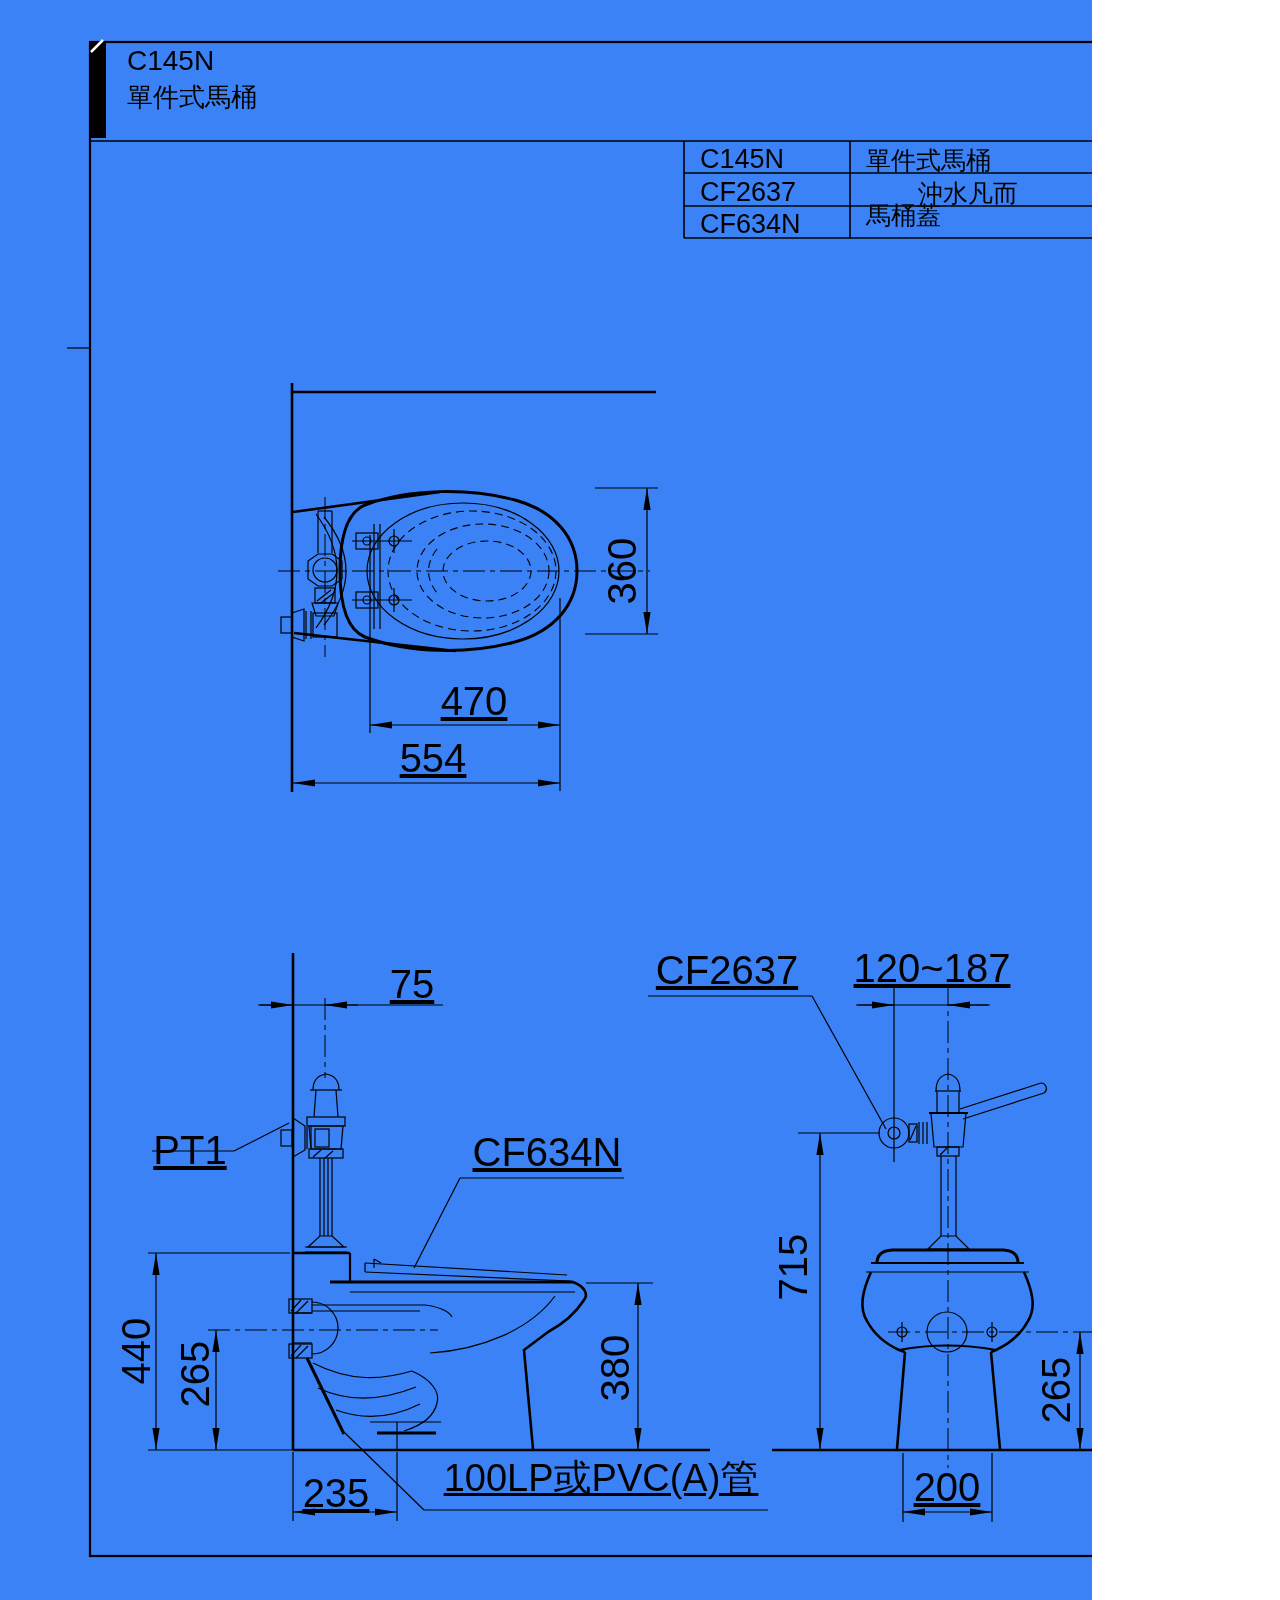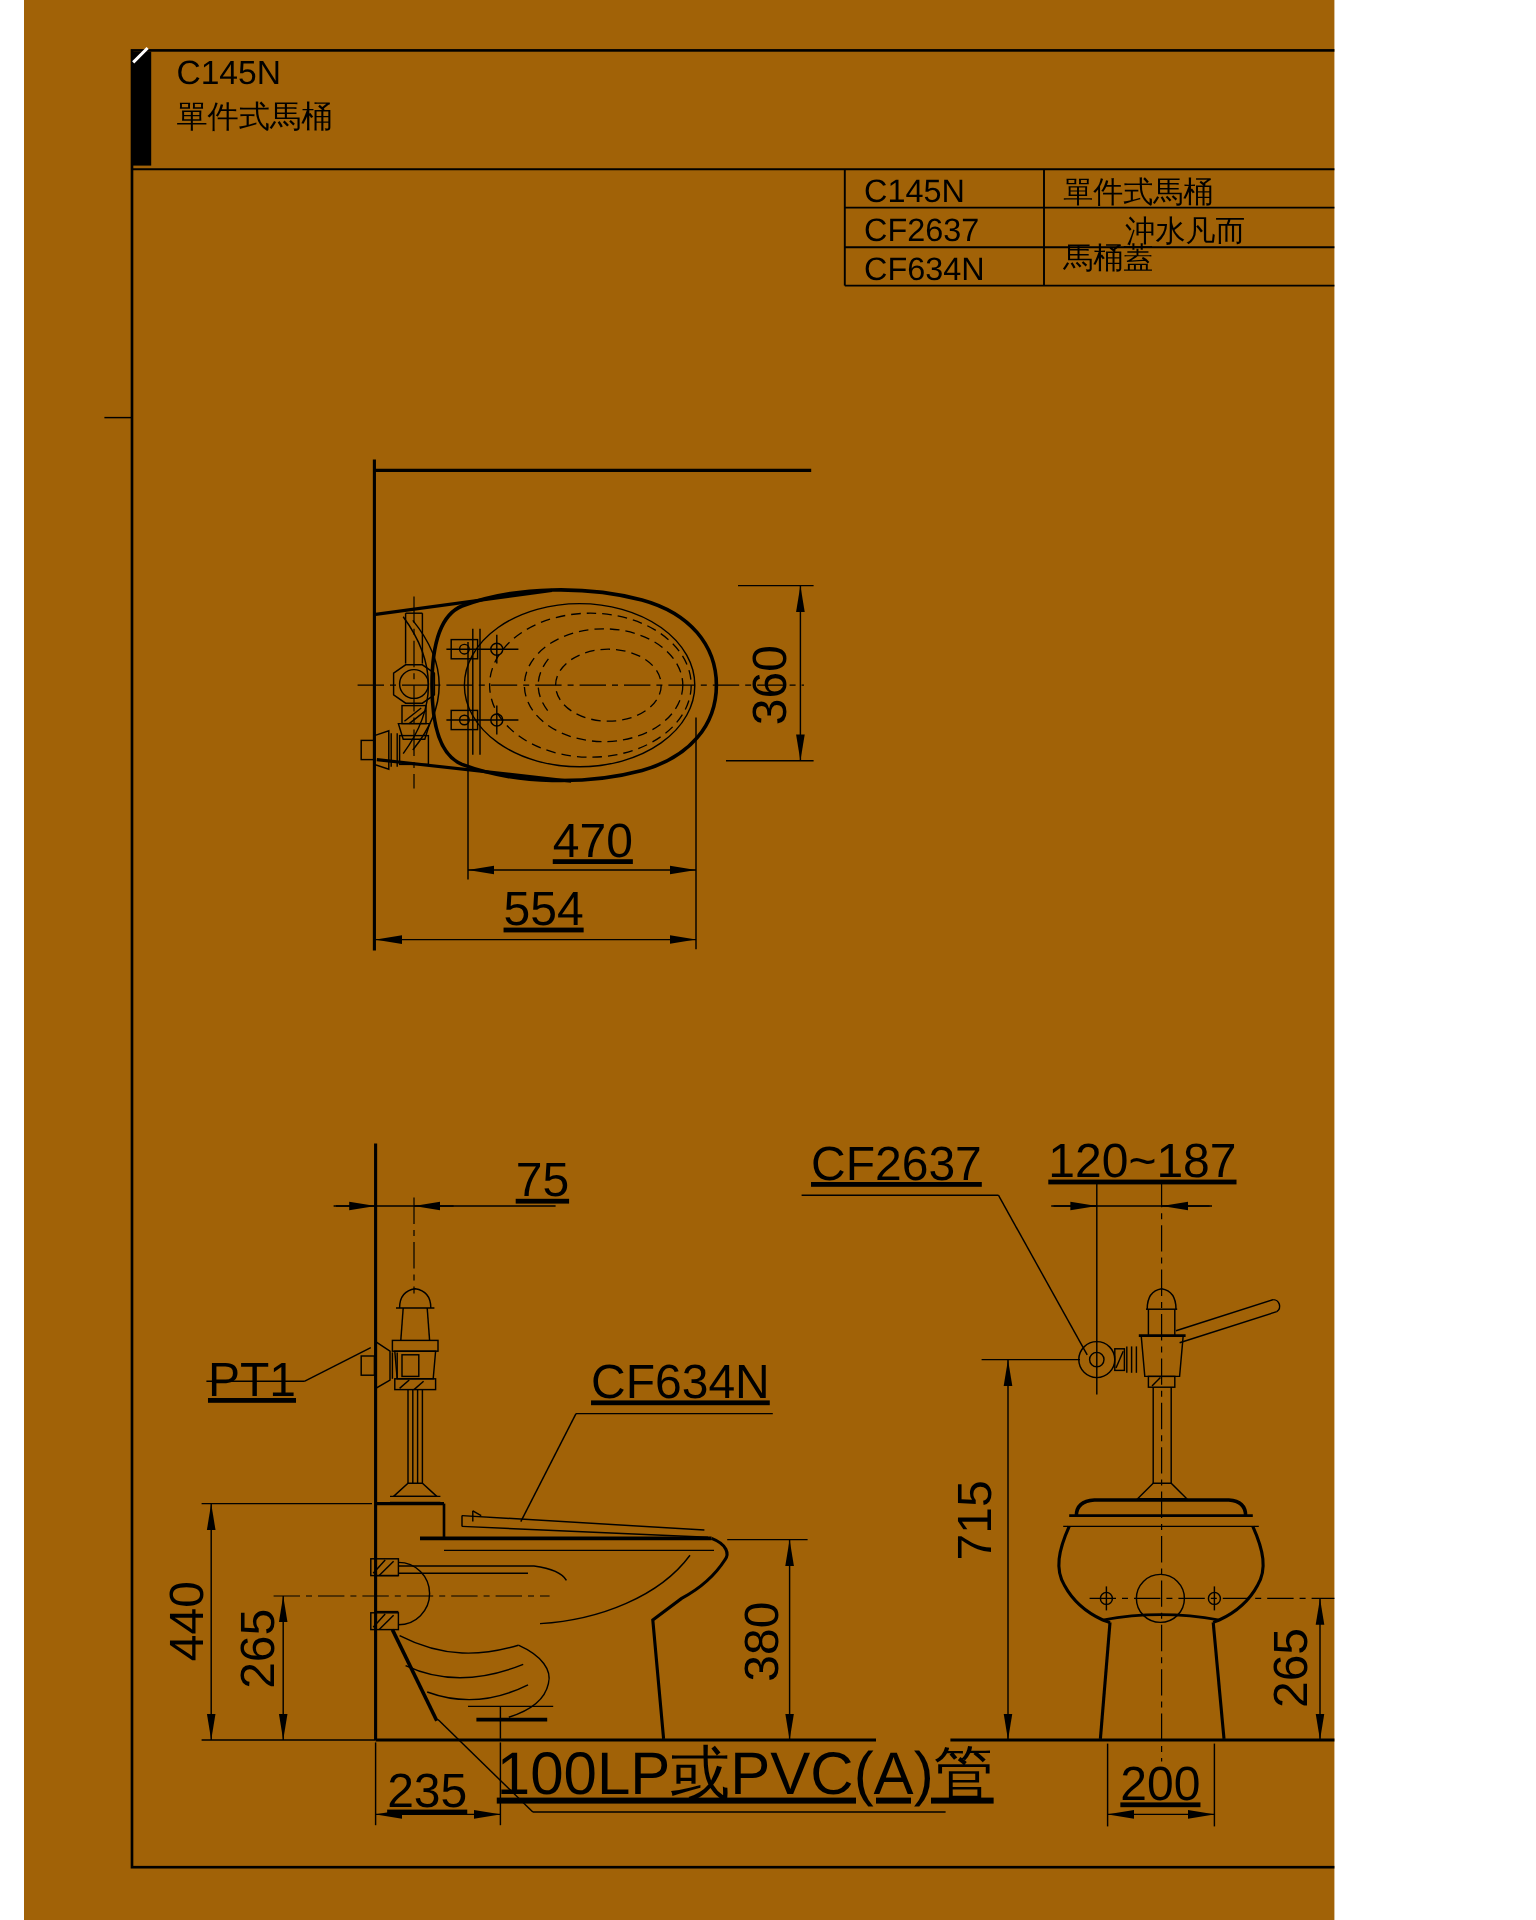--- a/index.html
+++ b/index.html
@@ -1,34 +1,34 @@
 <!DOCTYPE html>
 <html><head>
 <meta charset="utf-8">
 <style>
   html,body{margin:0;padding:0;background:#ffffff;}
   .sheet{
-    position:relative;width:1092px;height:1600px;background:#a16207;
-    font-family:"Liberation Sans", sans-serif;color:#000;overflow:hidden;margin-left:20px;
+    position:relative;width:1092px;height:1600px;background:#3b82f6;
+    font-family:"Liberation Sans", sans-serif;color:#000;overflow:hidden;
   }
   svg{position:absolute;left:0;top:0;}
   svg *{fill:none;stroke:#000000;stroke-linecap:butt;stroke-linejoin:miter;}
   svg .fillb{fill:#000000;stroke:none;}
   svg .s30{stroke-width:3;}
   svg .s26{stroke-width:2.6;}
   svg .s22{stroke-width:2.2;}
   svg .s16{stroke-width:1.6;}
   svg .s12{stroke-width:1.2;}
   svg .dsh{stroke-width:1.1;stroke-dasharray:8 5;}
   svg .cln{stroke-width:1;stroke-dasharray:22 5 5 5;}
   .t{position:absolute;white-space:nowrap;line-height:1;color:#000;}
   .ctr{transform:translate(-50%,-50%);text-decoration:underline;}
   .rot{transform:translate(-50%,-50%) rotate(-90deg);}
   .dim{font-size:40px;}
-  .note{font-size:50px;}
+  .note{font-size:38px;}
   .ttl{font-size:28px;}
   .sub{font-size:26px;}
   .tbl{font-size:27px;}
   .tbc{font-size:25px;}
 </style>
 </head>
 <body>
 
 <div class="sheet">
 
@@ -281,21 +281,21 @@
 <div class="t tbc" style="left:918px;top:181px">沖水凡而</div>
 <div class="t tbl" style="left:1150px;top:179px;transform:translateX(-50%)">1</div>
 <div class="t tbl" style="left:700px;top:211px">CF634N</div>
 <div class="t tbc" style="left:866px;top:203px">馬桶蓋</div>
 <div class="t tbl" style="left:1150px;top:211px;transform:translateX(-50%)">1</div>
 
 <div class="t dim rot" style="left:622px;top:571px">360</div>
 <div class="t dim ctr" style="left:474px;top:701px">470</div>
 <div class="t dim ctr" style="left:433px;top:758px">554</div>
 
-<div class="t dim ctr" style="left:432px;top:984px">75</div>
+<div class="t dim ctr" style="left:412px;top:984px">75</div>
 <div class="t dim ctr" style="left:190px;top:1150px">PT1</div>
 <div class="t dim ctr" style="left:547px;top:1152px">CF634N</div>
 <div class="t dim rot" style="left:136px;top:1351px">440</div>
 <div class="t dim rot" style="left:195px;top:1374px">265</div>
 <div class="t dim rot" style="left:615px;top:1368px">380</div>
 <div class="t dim ctr" style="left:336px;top:1493px">235</div>
 <div class="t note ctr" style="left:601px;top:1478px">100LP或PVC(A)管</div>
 
 <div class="t dim ctr" style="left:727px;top:970px">CF2637</div>
 <div class="t dim ctr" style="left:932px;top:968px">120~187</div>

